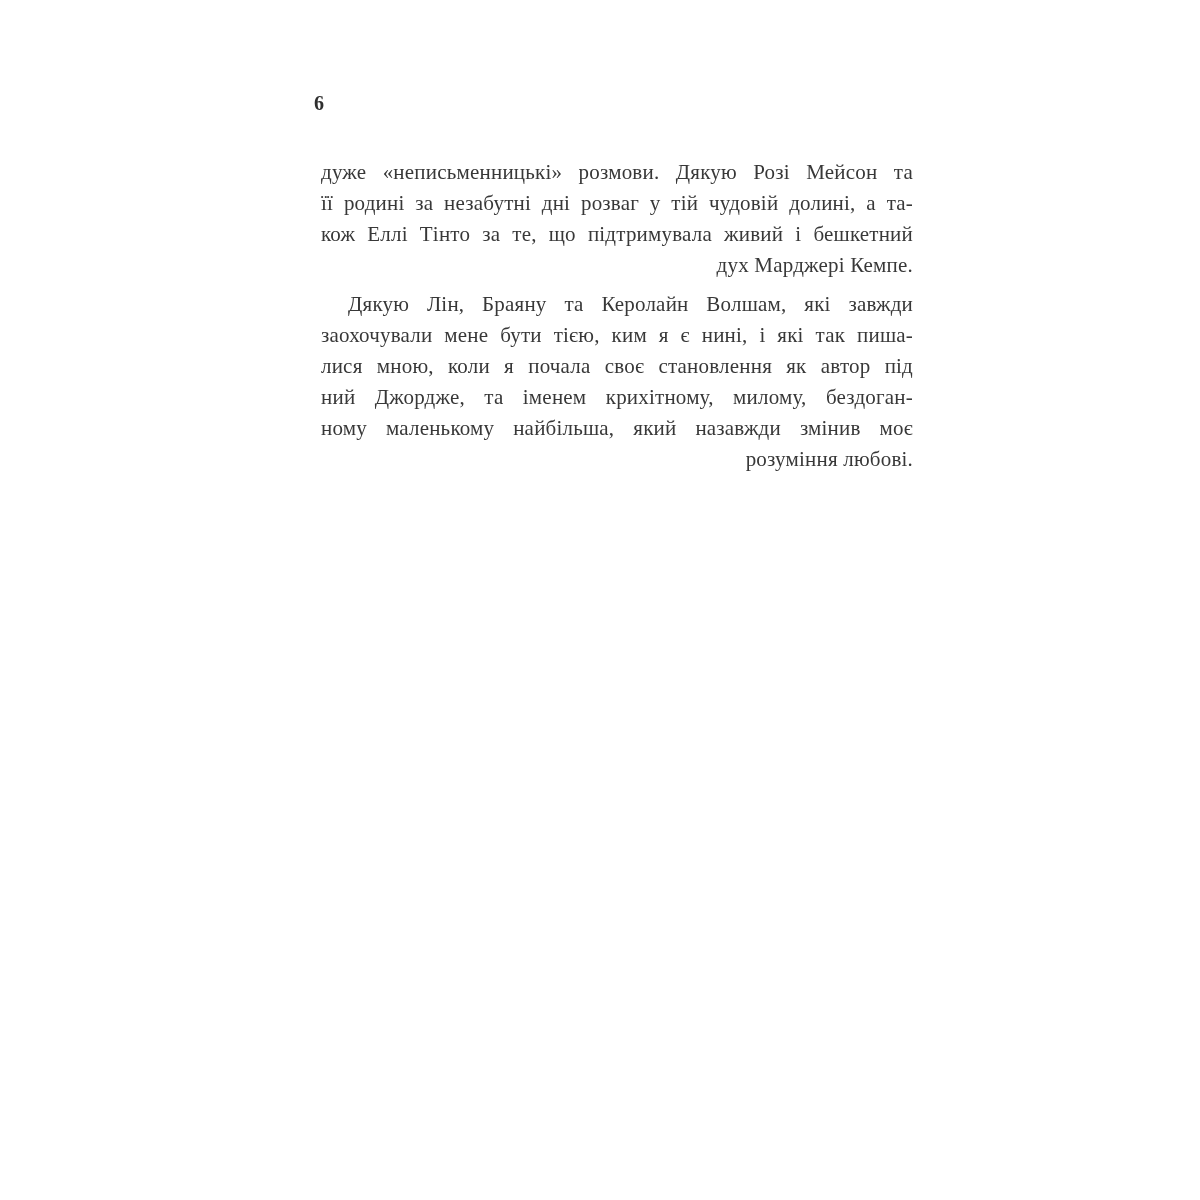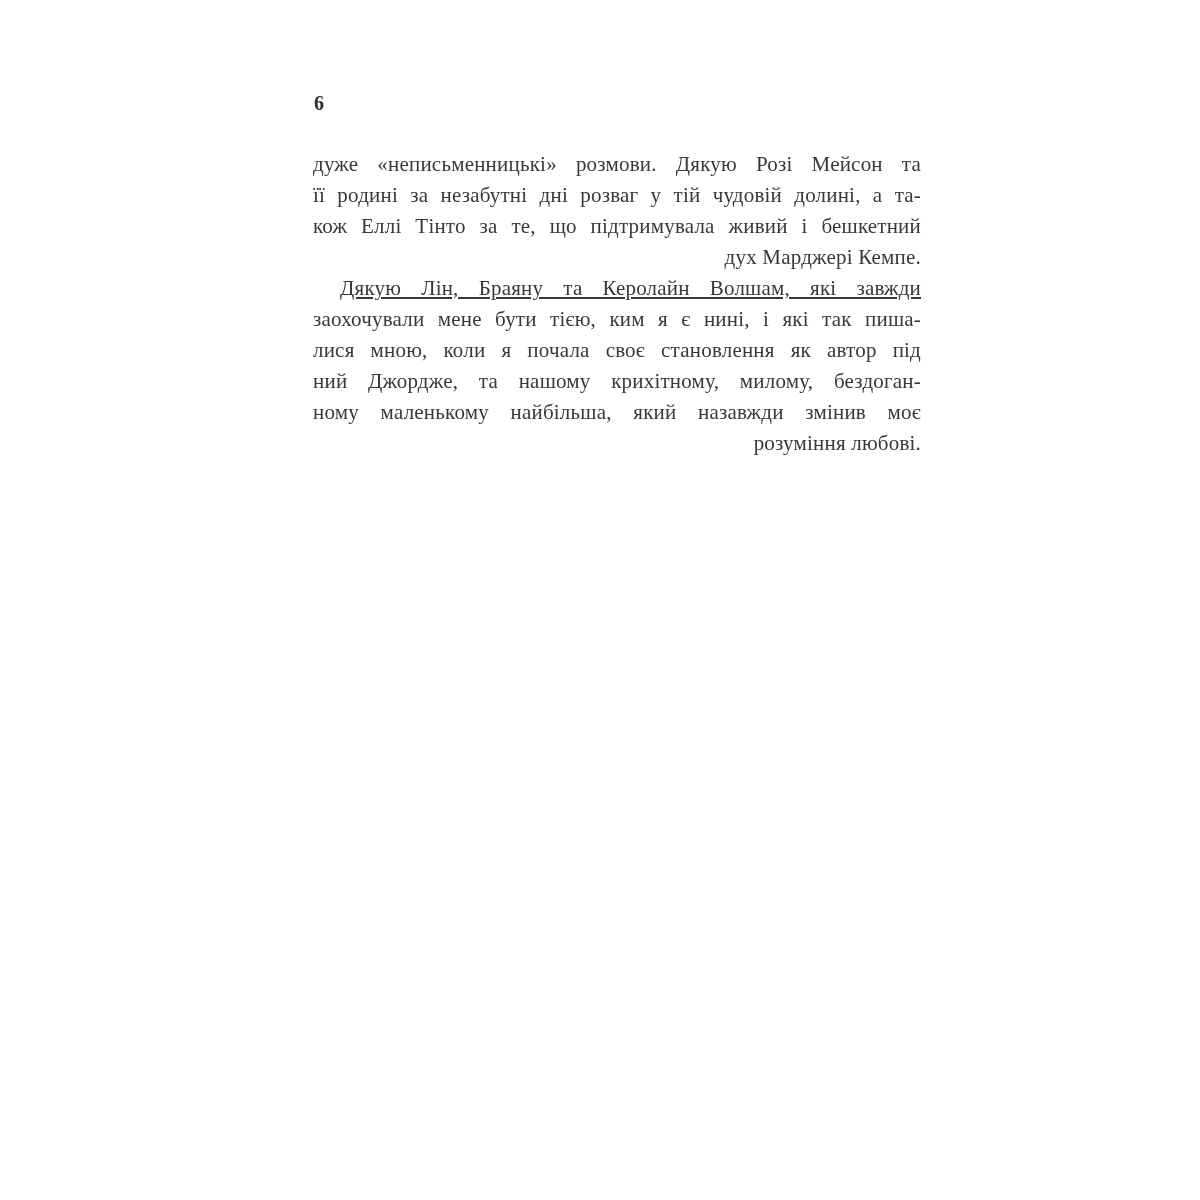--- a/index.html
+++ b/index.html
@@ -32,48 +32,47 @@
     position: absolute;
     left: 313px;
     top: 149px;
     width: 608px;
     font-size: 21px;
     line-height: 31px;
     color: #383838;
     letter-spacing: 0.2px;
   }
   .paragraph {
-    margin: 0;
+    margin: 8px;
   }
   .line {
     text-align: right;
   }
   .line.just {
     text-align: justify;
     text-align-last: justify;
   }
   .line.indent {
     text-indent: 27px;
-    text-decoration: underline;
   }
 </style>
 </head>
 <body>
 
 <div class="book-page">
   <div class="page-number">6</div>
   <div class="text-block">
       <div class="paragraph">
         <div class="line just">дуже «неписьменницькі» розмови. Дякую Розі Мейсон та</div>
         <div class="line just">її родині за незабутні дні розваг у тій чудовій долині, а та-</div>
         <div class="line just">кож Еллі Тінто за те, що підтримувала живий і бешкетний</div>
         <div class="line">дух Марджері Кемпе.</div>
       </div>
       <div class="paragraph">
         <div class="line just indent">Дякую Лін, Браяну та Керолайн Волшам, які завжди</div>
         <div class="line just">заохочували мене бути тією, ким я є нині, і які так пиша-</div>
         <div class="line just">лися мною, коли я почала своє становлення як автор під</div>
-        <div class="line just">ний Джордже, та нашому крихітному, милому, бездоган-</div>
+        <div class="line just">ний Джордже, та іменем крихітному, милому, бездоган-</div>
         <div class="line just">ному маленькому найбільша, який назавжди змінив моє</div>
         <div class="line">розуміння любові.</div>
       </div>
     </div>
 </div>
 
 </body></html>

